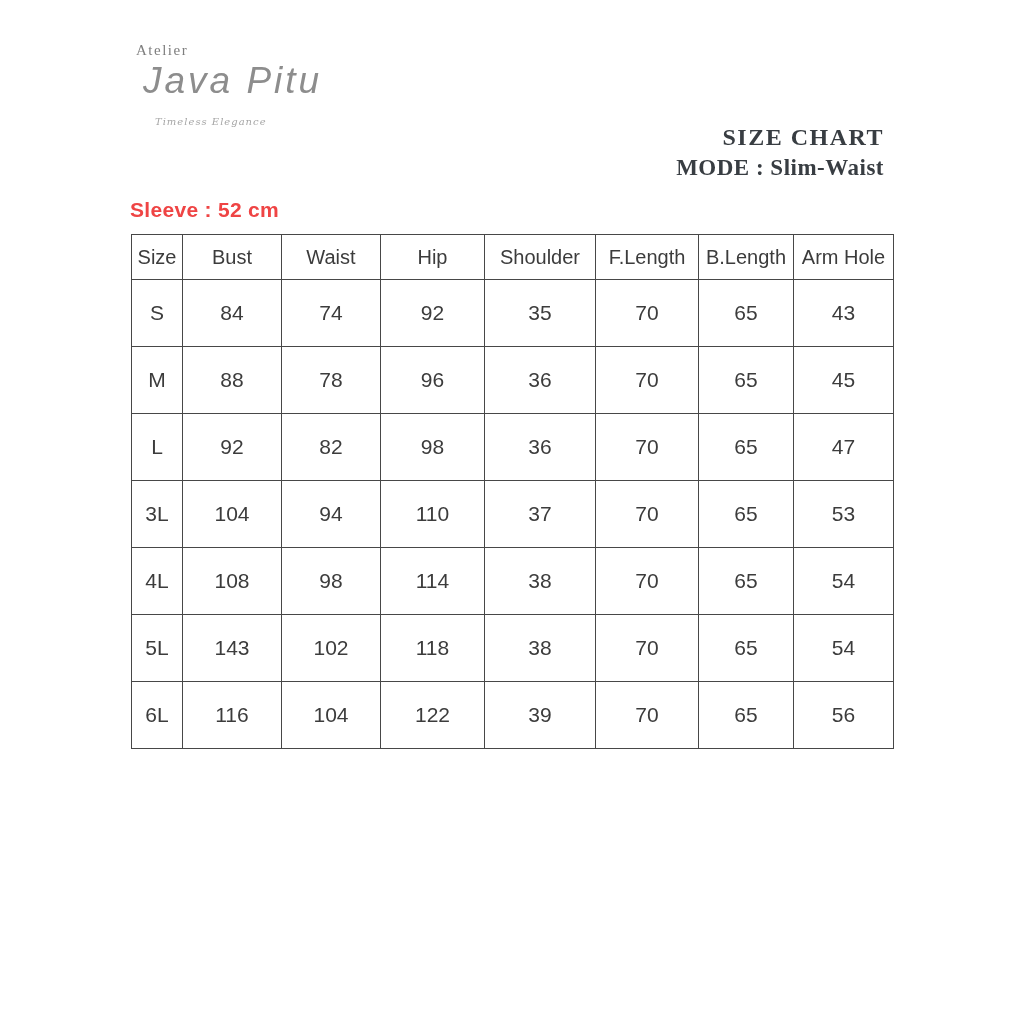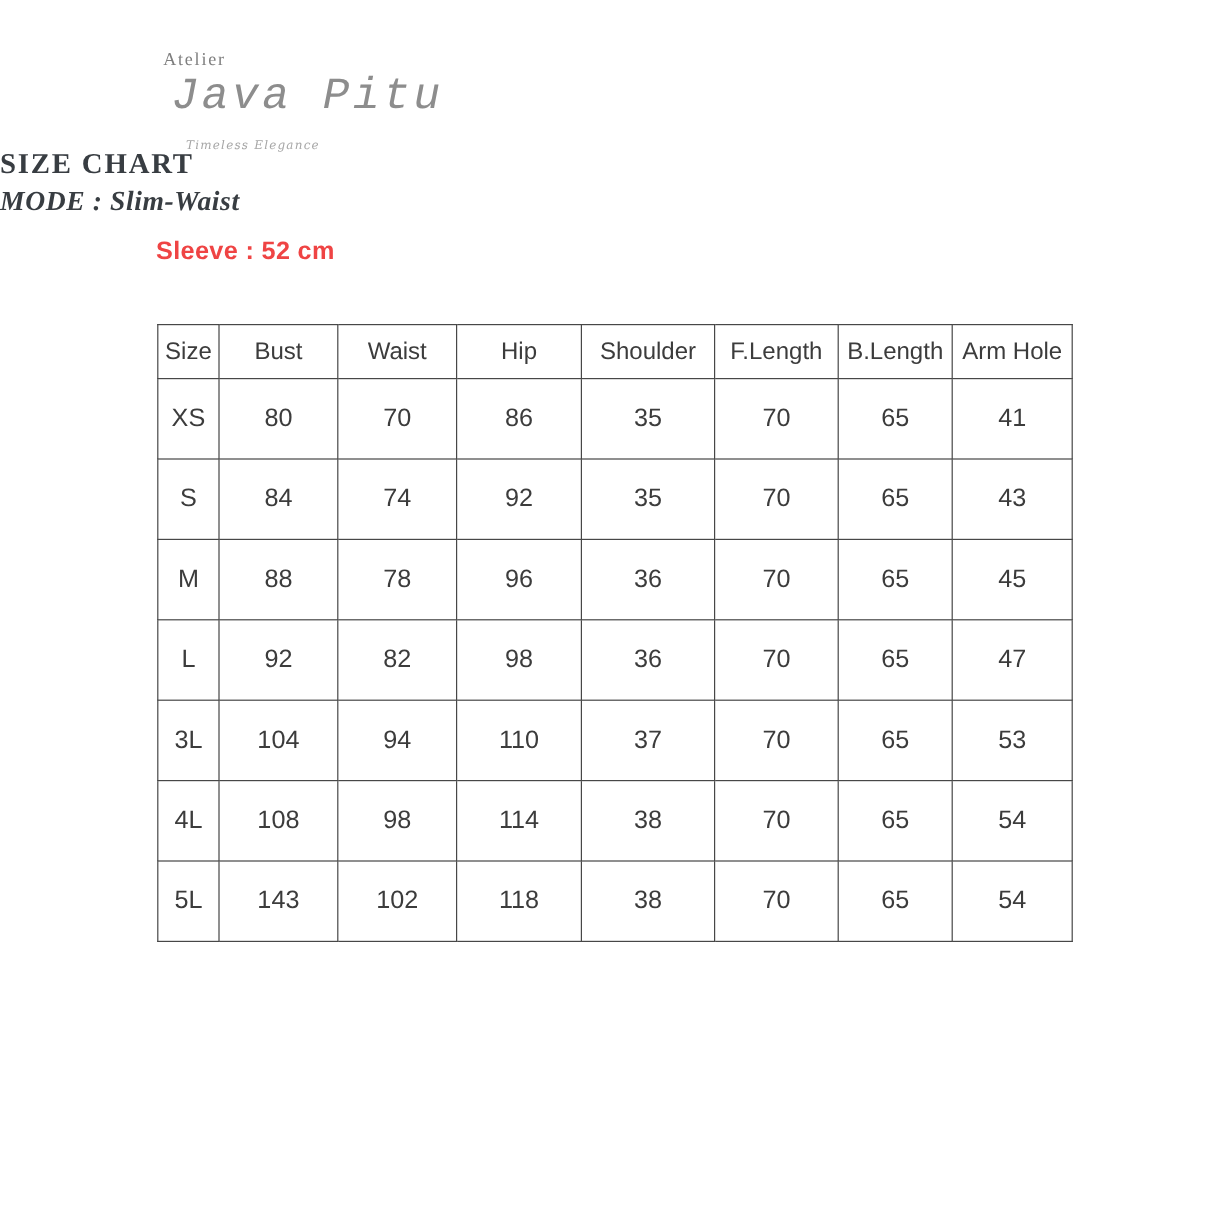--- a/index.html
+++ b/index.html
@@ -23,21 +23,21 @@
     top: 42px;
   }
   .logo-prefix {
     font-family: "Liberation Serif", serif;
     font-size: 15px;
     letter-spacing: 1.5px;
     color: #7e7e7e;
     margin-left: 3px;
   }
   .logo-script {
-    font-family: Liberation Mono, monospace;
+    font-family: Liberation Sans, sans-serif;
     font-style: italic;
     font-size: 37px;
     letter-spacing: 3px;
     color: #8d8d8d;
     margin-top: 1px;
     margin-left: 10px;
   }
   .logo-tagline {
     font-family: "DejaVu Serif", serif;
     font-style: italic;
@@ -46,55 +46,54 @@
     color: #a6a6a6;
     margin-left: 22px;
     margin-top: 14px;
   }
   
   .title-block {
     position: absolute;
     left: 0;
     top: 124px;
     width: 848px;
-    text-align: left;
+    text-align: right;
     font-family: "Liberation Serif", serif;
     font-weight: bold;
     color: #383d42;
+    padding-left: 36px;
   }
   .title-line1 {
     font-size: 24px;
     letter-spacing: 1.5px;
   }
   .title-line2 {
     font-size: 23px;
     margin-top: 4px;
     letter-spacing: 0.5px;
-    font-style: italic;
   }
   
   .sleeve-note {
     position: absolute;
     left: 130px;
     top: 198px;
     font-size: 21px;
     font-weight: bold;
     color: #ef4444;
     letter-spacing: 0.3px;
   }
   
   .size-table {
     position: absolute;
     left: 131px;
     top: 234px;
     width: 762px;
     border-collapse: collapse;
     table-layout: fixed;
     color: #3c3c3c;
-    margin-top: 36px;
   }
   .size-table th,
   .size-table td {
     border: 1px solid #474747;
     text-align: center;
     vertical-align: middle;
     font-weight: normal;
     background: #ffffff;
     padding: 0;
   }
@@ -143,30 +142,20 @@
           <th>Waist</th>
           <th>Hip</th>
           <th>Shoulder</th>
           <th>F.Length</th>
           <th>B.Length</th>
           <th>Arm Hole</th>
         </tr>
     </thead>
     <tbody id="table-body">
         <tr>
-          <td>XS</td>
-          <td>80</td>
-          <td>70</td>
-          <td>86</td>
-          <td>35</td>
-          <td>70</td>
-          <td>65</td>
-          <td>41</td>
-        </tr>
-        <tr>
           <td>S</td>
           <td>84</td>
           <td>74</td>
           <td>92</td>
           <td>35</td>
           <td>70</td>
           <td>65</td>
           <td>43</td>
         </tr>
         <tr>
@@ -212,16 +201,26 @@
         <tr>
           <td>5L</td>
           <td>143</td>
           <td>102</td>
           <td>118</td>
           <td>38</td>
           <td>70</td>
           <td>65</td>
           <td>54</td>
         </tr>
+        <tr>
+          <td>6L</td>
+          <td>116</td>
+          <td>104</td>
+          <td>122</td>
+          <td>39</td>
+          <td>70</td>
+          <td>65</td>
+          <td>56</td>
+        </tr>
       </tbody>
   </table>
 
 </div>
 
 </body></html>

